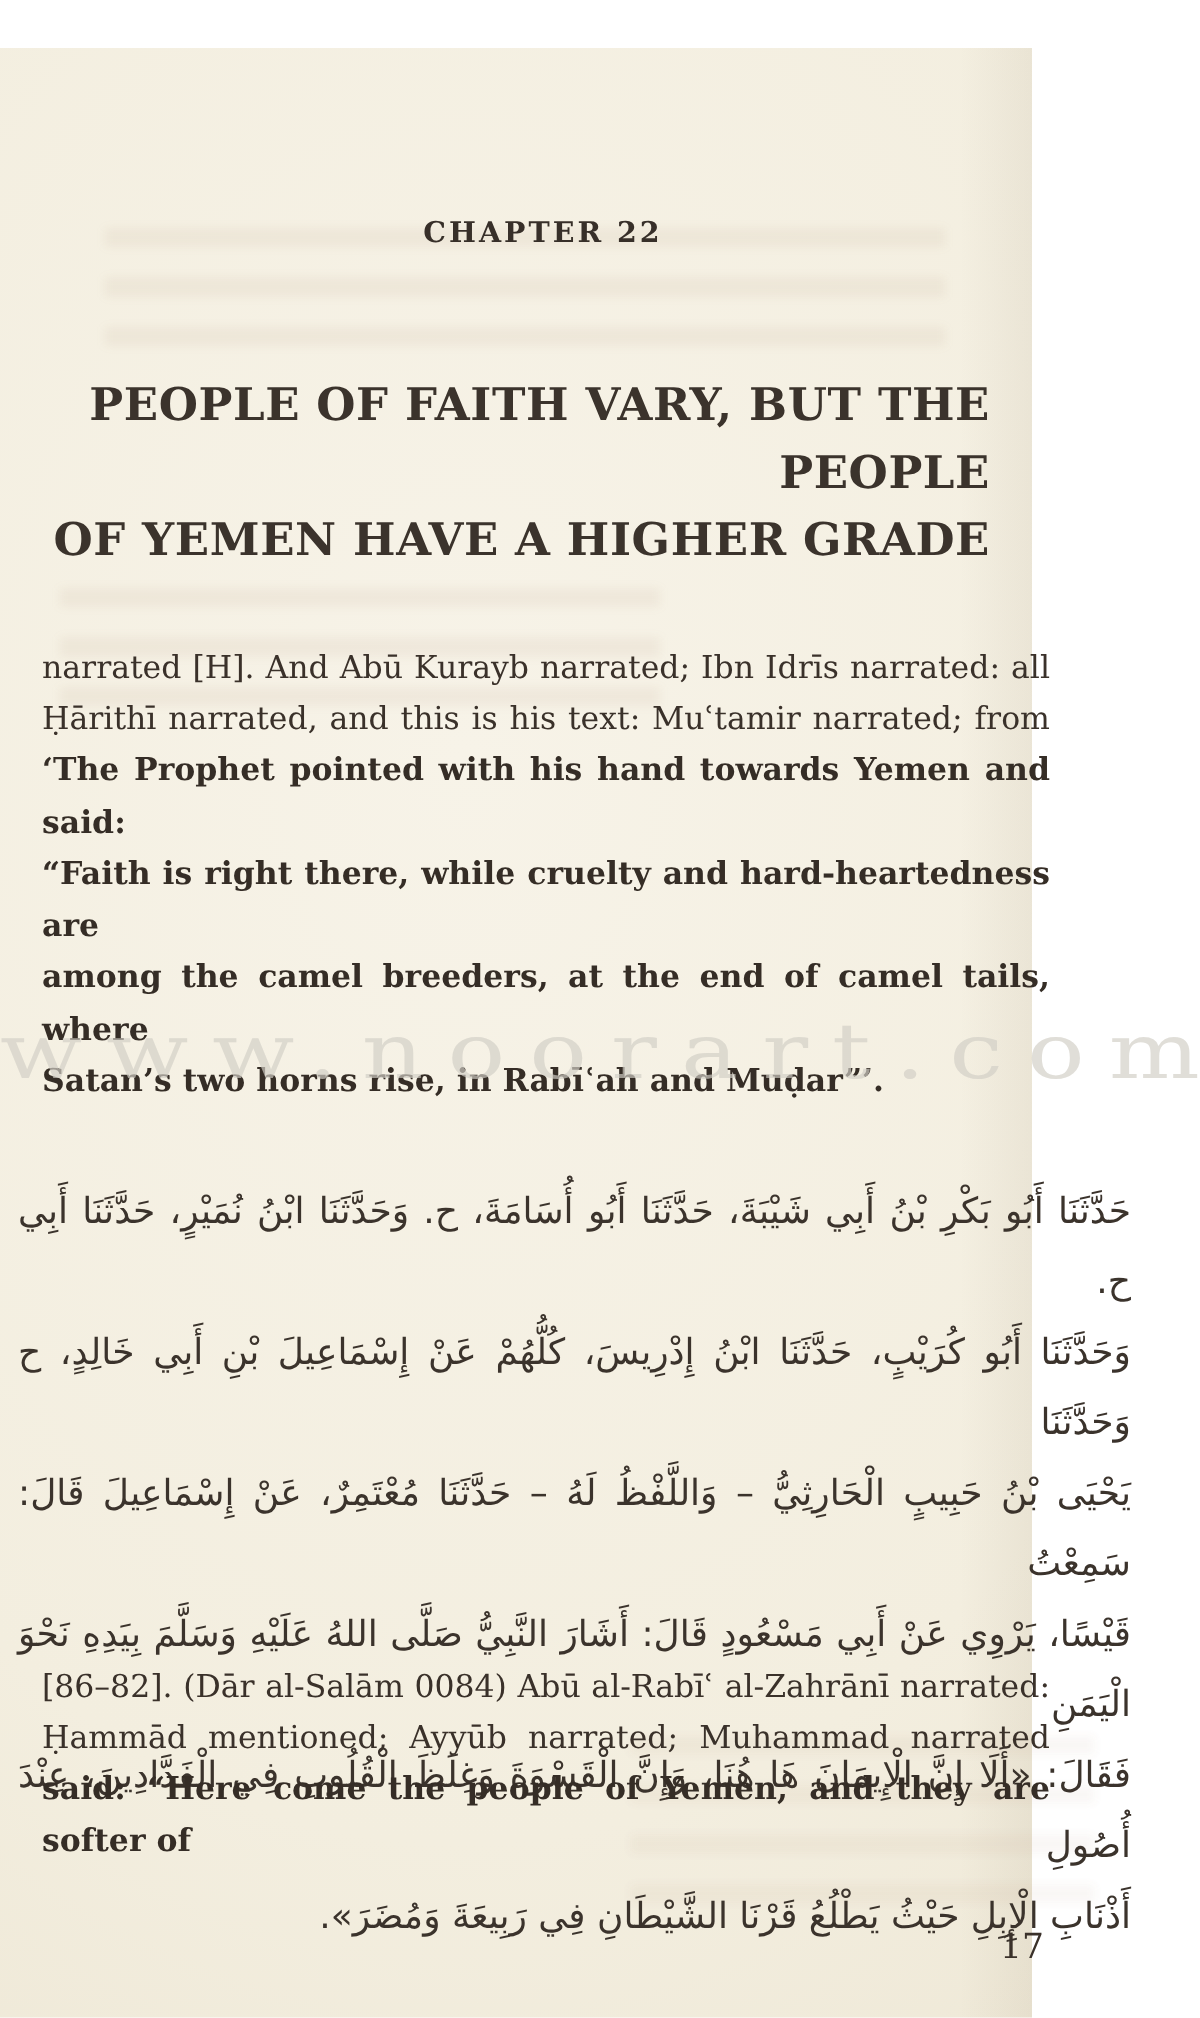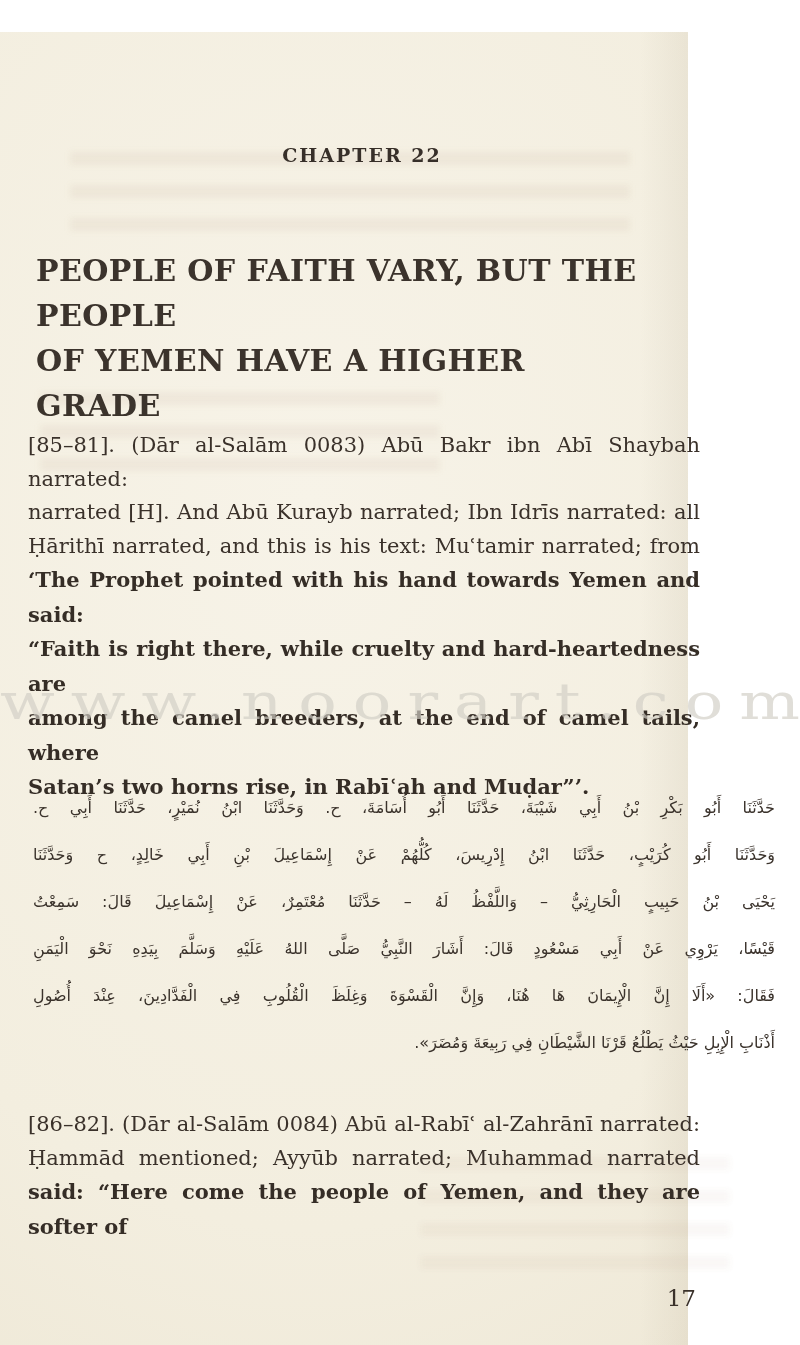--- a/index.html
+++ b/index.html
@@ -38,47 +38,47 @@
     position: absolute;
     top: 112px; left: 28px; width: 668px;
     text-align: center;
     font-size: 19px;
     font-weight: bold;
     letter-spacing: 2px;
     color: #372f29;
   }
   .page-title {
     position: absolute;
-    top: 216px; left: 36px; right: 28px;
+    top: 216px; left: 12px; right: 28px;
     margin: 0;
-    text-align: left;
+    text-align: right;
     font-size: 30px;
     line-height: 45px;
     font-weight: bold;
     letter-spacing: 0.4px;
     color: #3b332c;
   }
   .text-block { position: absolute; }
   .english { left: 28px; width: 672px; font-size: 21px; }
   .english .line {
     line-height: 33.5px;
     text-align: justify;
     text-align-last: justify;
     white-space: normal;
   }
   .english .line:last-child { text-align-last: left; }
   .english .line .bold { font-weight: bold; color: #352d26; }
   #para-85 { top: 397px; }
   #para-86 { top: 1076px; }
 
   .arabic {
-    left: 33px; width: 742px;
+    left: 12px; width: 742px;
     direction: rtl;
     font-family: "DejaVu Sans", sans-serif;
-    font-size: 16px;
+    font-size: 24px;
     color: #3b332c;
   }
   #arabic-85 { top: 752px; }
   .arabic .line {
     line-height: 47px;
     text-align: justify;
     text-align-last: justify;
   }
   .arabic .line:last-child { text-align-last: right; }
 
@@ -114,21 +114,20 @@
   <div class="bleed b3"></div>
 
   <div class="chapter-heading">CHAPTER 22</div>
 
   <h1 class="page-title">
     <span>PEOPLE OF FAITH VARY, BUT THE PEOPLE</span><br>
     <span>OF YEMEN HAVE A HIGHER GRADE</span>
   </h1>
 
   <div id="para-85" class="text-block english">
-      <div class="line"><span>[85–81]. (Dār al-Salām 0083) Abū Bakr ibn Abī Shaybah narrated:</span></div>
       <div class="line"><span>narrated [H]. And Abū Kurayb narrated; Ibn Idrīs narrated: all</span></div>
       <div class="line"><span>Ḥārithī narrated, and this is his text: Muʿtamir narrated; from</span></div>
       <div class="line"><span class="bold">‘The Prophet pointed with his hand towards Yemen and said:</span></div>
       <div class="line"><span class="bold">“Faith is right there, while cruelty and hard-heartedness are</span></div>
       <div class="line"><span class="bold">among the camel breeders, at the end of camel tails, where</span></div>
       <div class="line"><span class="bold">Satan’s two horns rise, in Rabīʿah and Muḍar”’.</span></div>
     </div>
 
   <div id="arabic-85" class="text-block arabic" dir="rtl" lang="ar">
       <div class="line">حَدَّثَنَا أَبُو بَكْرِ بْنُ أَبِي شَيْبَةَ، حَدَّثَنَا أَبُو أُسَامَةَ، ح. وَحَدَّثَنَا ابْنُ نُمَيْرٍ، حَدَّثَنَا أَبِي ح.</div>

